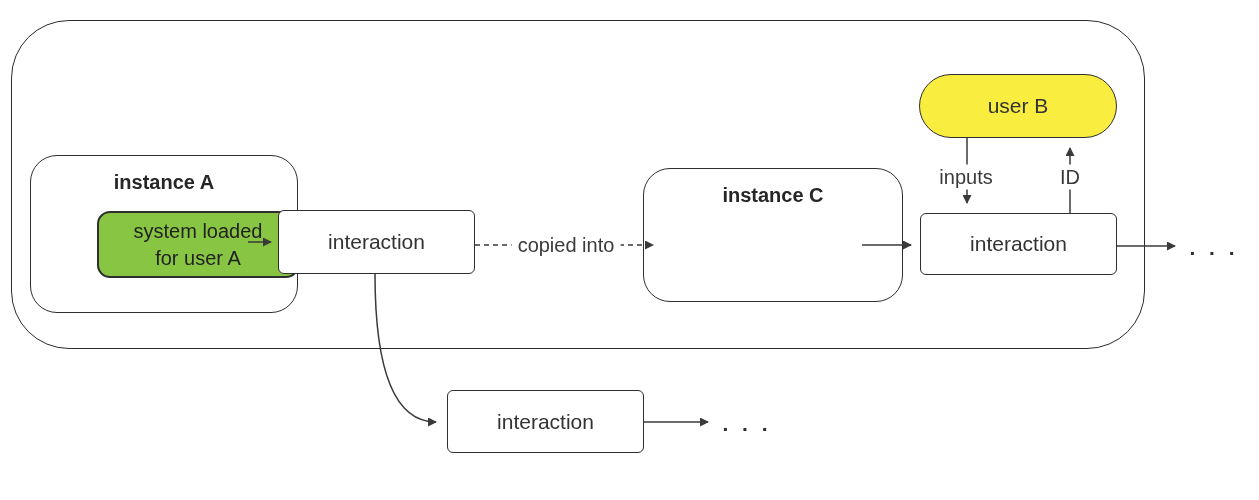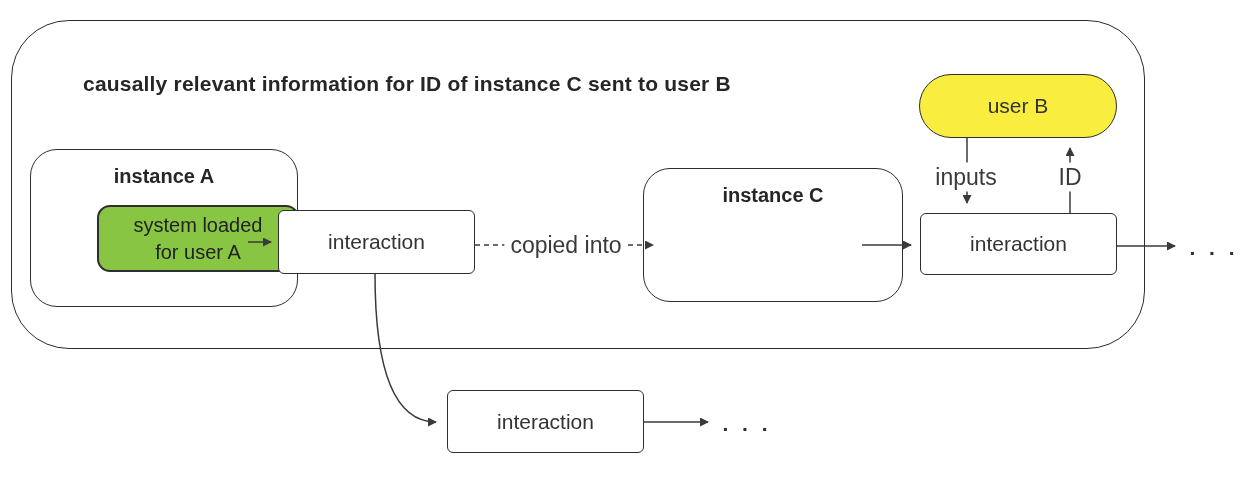--- a/index.html
+++ b/index.html
@@ -65,44 +65,43 @@
     justify-content: center;
     font-size: 21px;
     color: #333333;
   }
 
   .edge-label {
     position: absolute;
     transform: translate(-50%, -50%);
     background: #ffffff;
     padding: 1px 6px;
-    font-size: 23px;
+    font-size: 20px;
     color: #3a3a3a;
     white-space: nowrap;
   }
   .ellipsis {
     position: absolute;
     transform: translate(-50%, -50%);
     font-size: 21px;
     font-weight: 600;
     letter-spacing: 4px;
     color: #2e2e2e;
     white-space: nowrap;
   }
   svg.wires { position: absolute; left: 0; top: 0; pointer-events: none; }
 </style>
 </head>
 <body>
 
 <div class="stage">
 
   <div class="abs container-frame"></div>
-  <div class="abs diagram-title">causally relevant information for ID of instance C sent to user B</div>
 
-  <div class="abs group-box" style="left:30px; top:149px; width:268px; height:158px;">
+  <div class="abs group-box" style="left:30px; top:155px; width:268px; height:158px;">
     <div class="group-title">instance A</div>
     <div class="chip" style="left: 19px; top: 55px; width: 198px; height: 63px; background: rgb(135, 197, 67); margin-left: 47px;">
       <span class="wrap-150">system loaded for user A</span>
     </div>
   </div>
 
   <div class="abs plain-box" style="left:278px; top:210px; width:197px; height:64px;">
     <span>interaction</span>
   </div>
 

